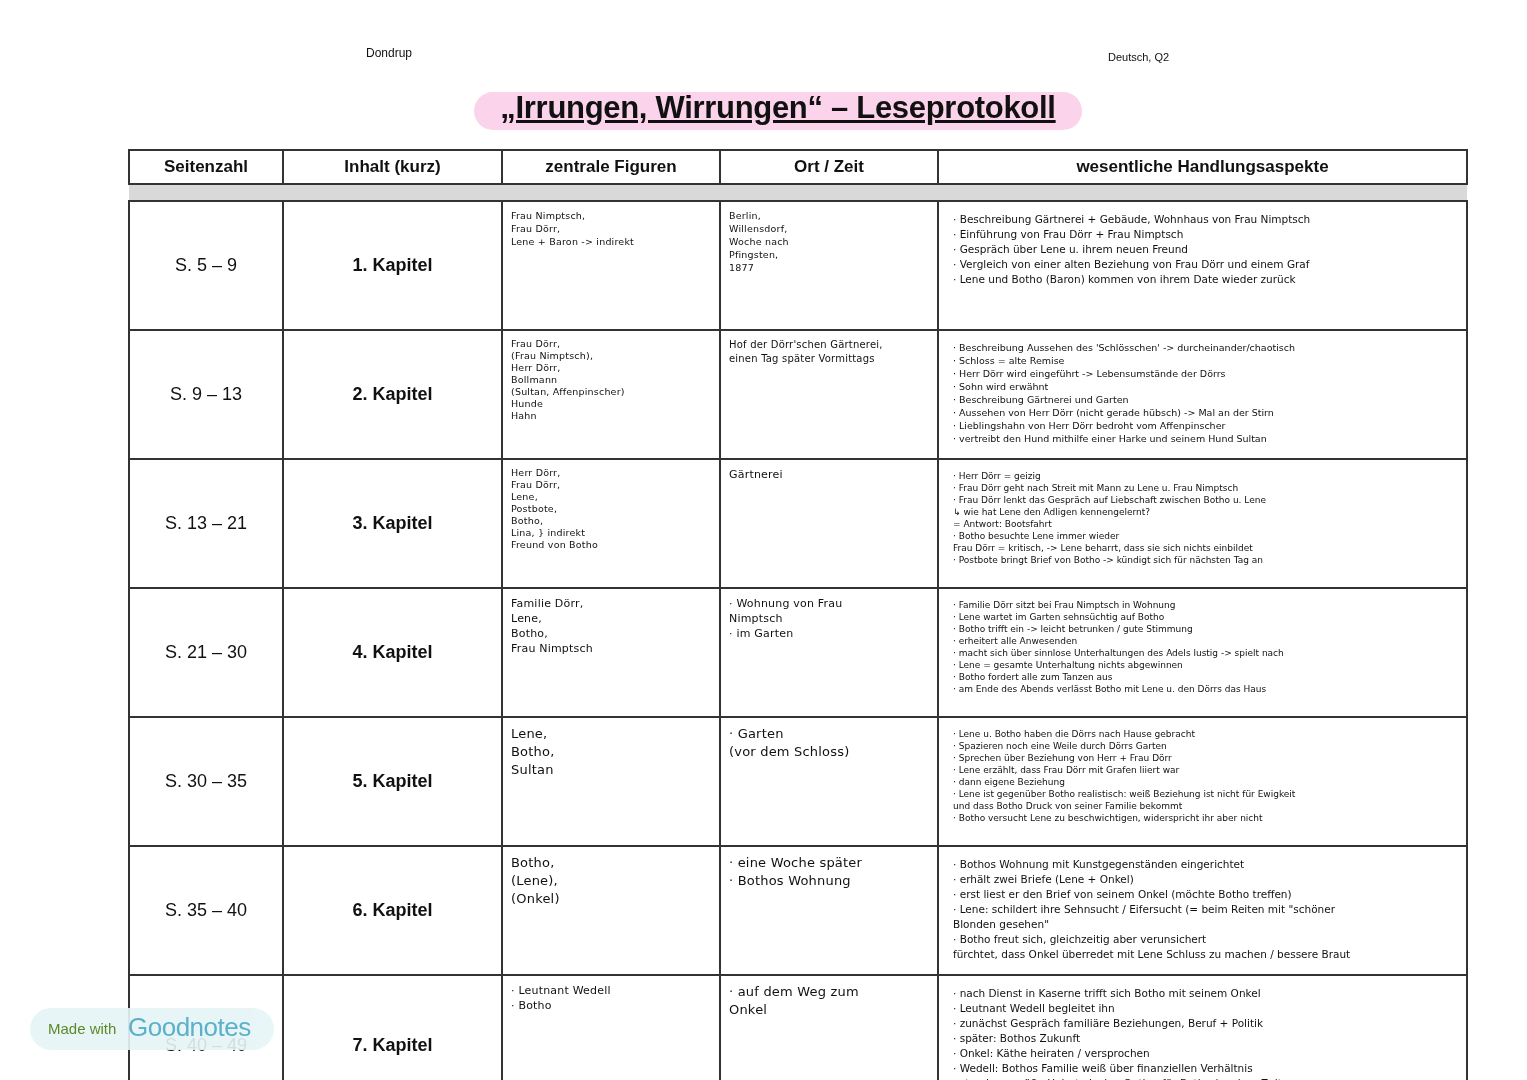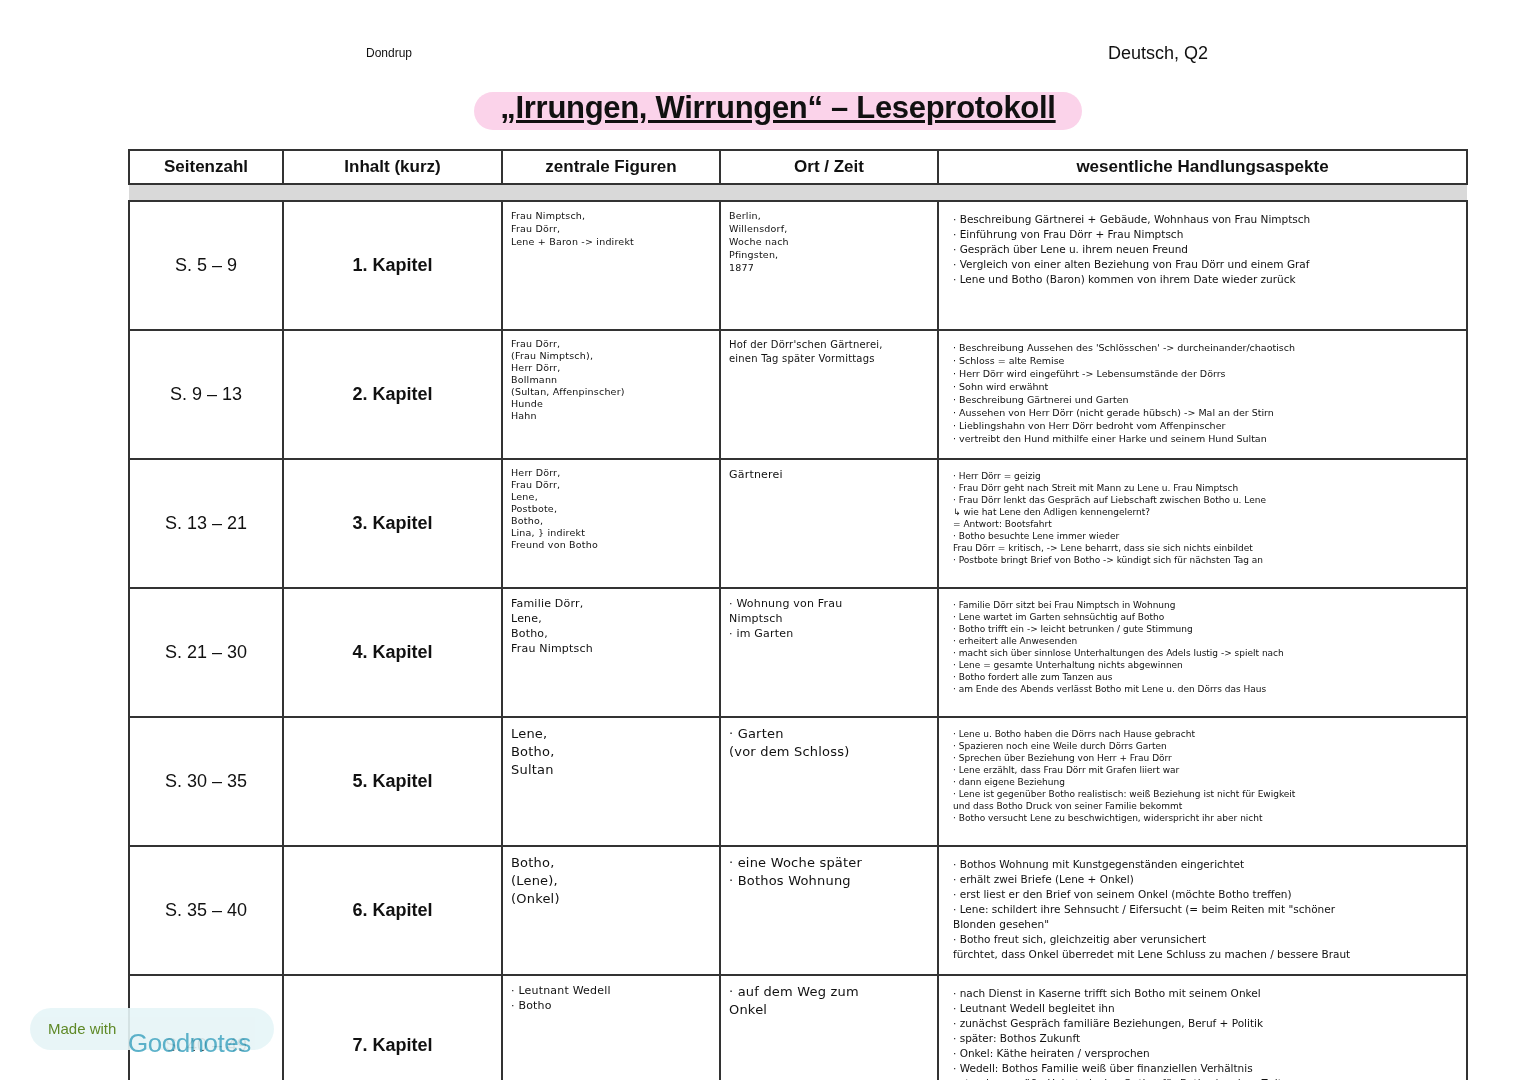--- a/index.html
+++ b/index.html
@@ -31,22 +31,22 @@
     .hdr-topic {
       position: absolute;
       left: 540px;
       top: 0;
       font-size: 17px;
     }
     .hdr-topic i { font-style: italic; }
     .hdr-course {
       position: absolute;
       left: 1108px;
-      top: 3px;
-      font-size: 18px;
+      top: 11px;
+      font-size: 11px;
     }
     .title-wrap {
       position: absolute;
       top: 92px;
       left: 474px;
       width: 608px;
       height: 38px;
       background: #fbd3ea;
       border-radius: 20px;
     }
@@ -130,21 +130,21 @@
     .wm-made {
       position: absolute;
       left: 18px;
       top: 12px;
       font-size: 15px;
       color: #4d7c0f;
     }
     .wm-brand {
       position: absolute;
       left: 98px;
-      top: 20px;
+      top: 4px;
       font-size: 26px;
       color: #4aa9c4;
       letter-spacing: -0.5px;
     }
   </style>
 </head>
 <body>
 
 <div class="page-header">
   <span class="hdr-author">Dondrup</span>

